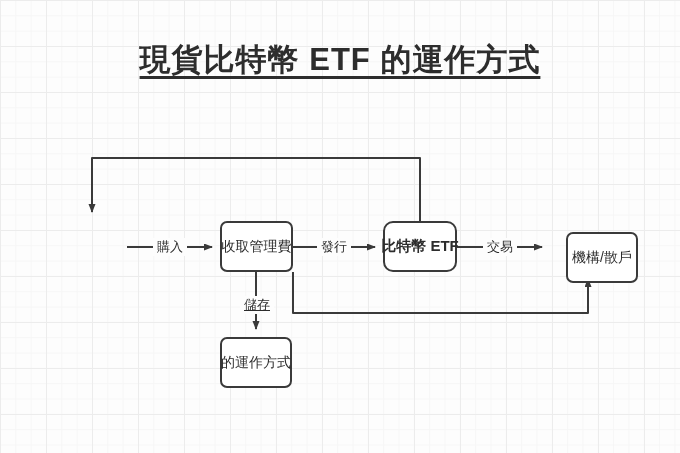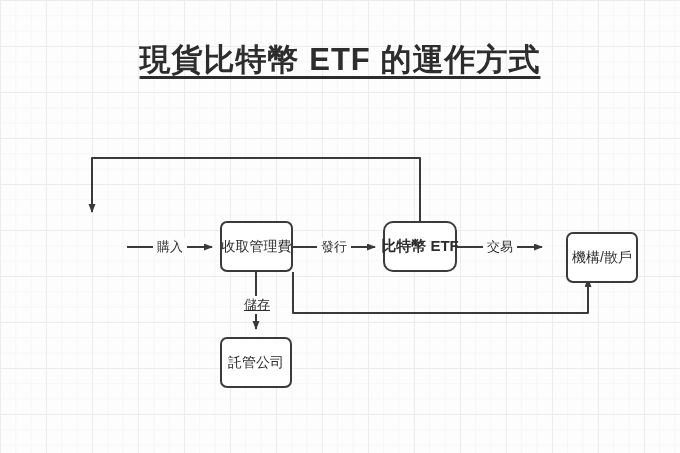--- a/index.html
+++ b/index.html
@@ -113,21 +113,21 @@
   <div class="node" id="node-fund-company">
     <span>收取管理費</span>
   </div>
   <div class="node bold" id="node-bitcoin-etf">
     <span>比特幣 ETF</span>
   </div>
   <div class="node" id="node-investors">
     <span>機構/散戶</span>
   </div>
   <div class="node" id="node-custodian">
-    <span>託管公司</span>
+    <span>的運作方式</span>
   </div>
 
   <div class="edge-label" id="edge-label-purchase">購入</div>
   <div class="edge-label" id="edge-label-issue">發行</div>
   <div class="edge-label" id="edge-label-trade">交易</div>
   <div class="edge-label" id="edge-label-store">儲存</div>
 
 </div>
 
 </body></html>

